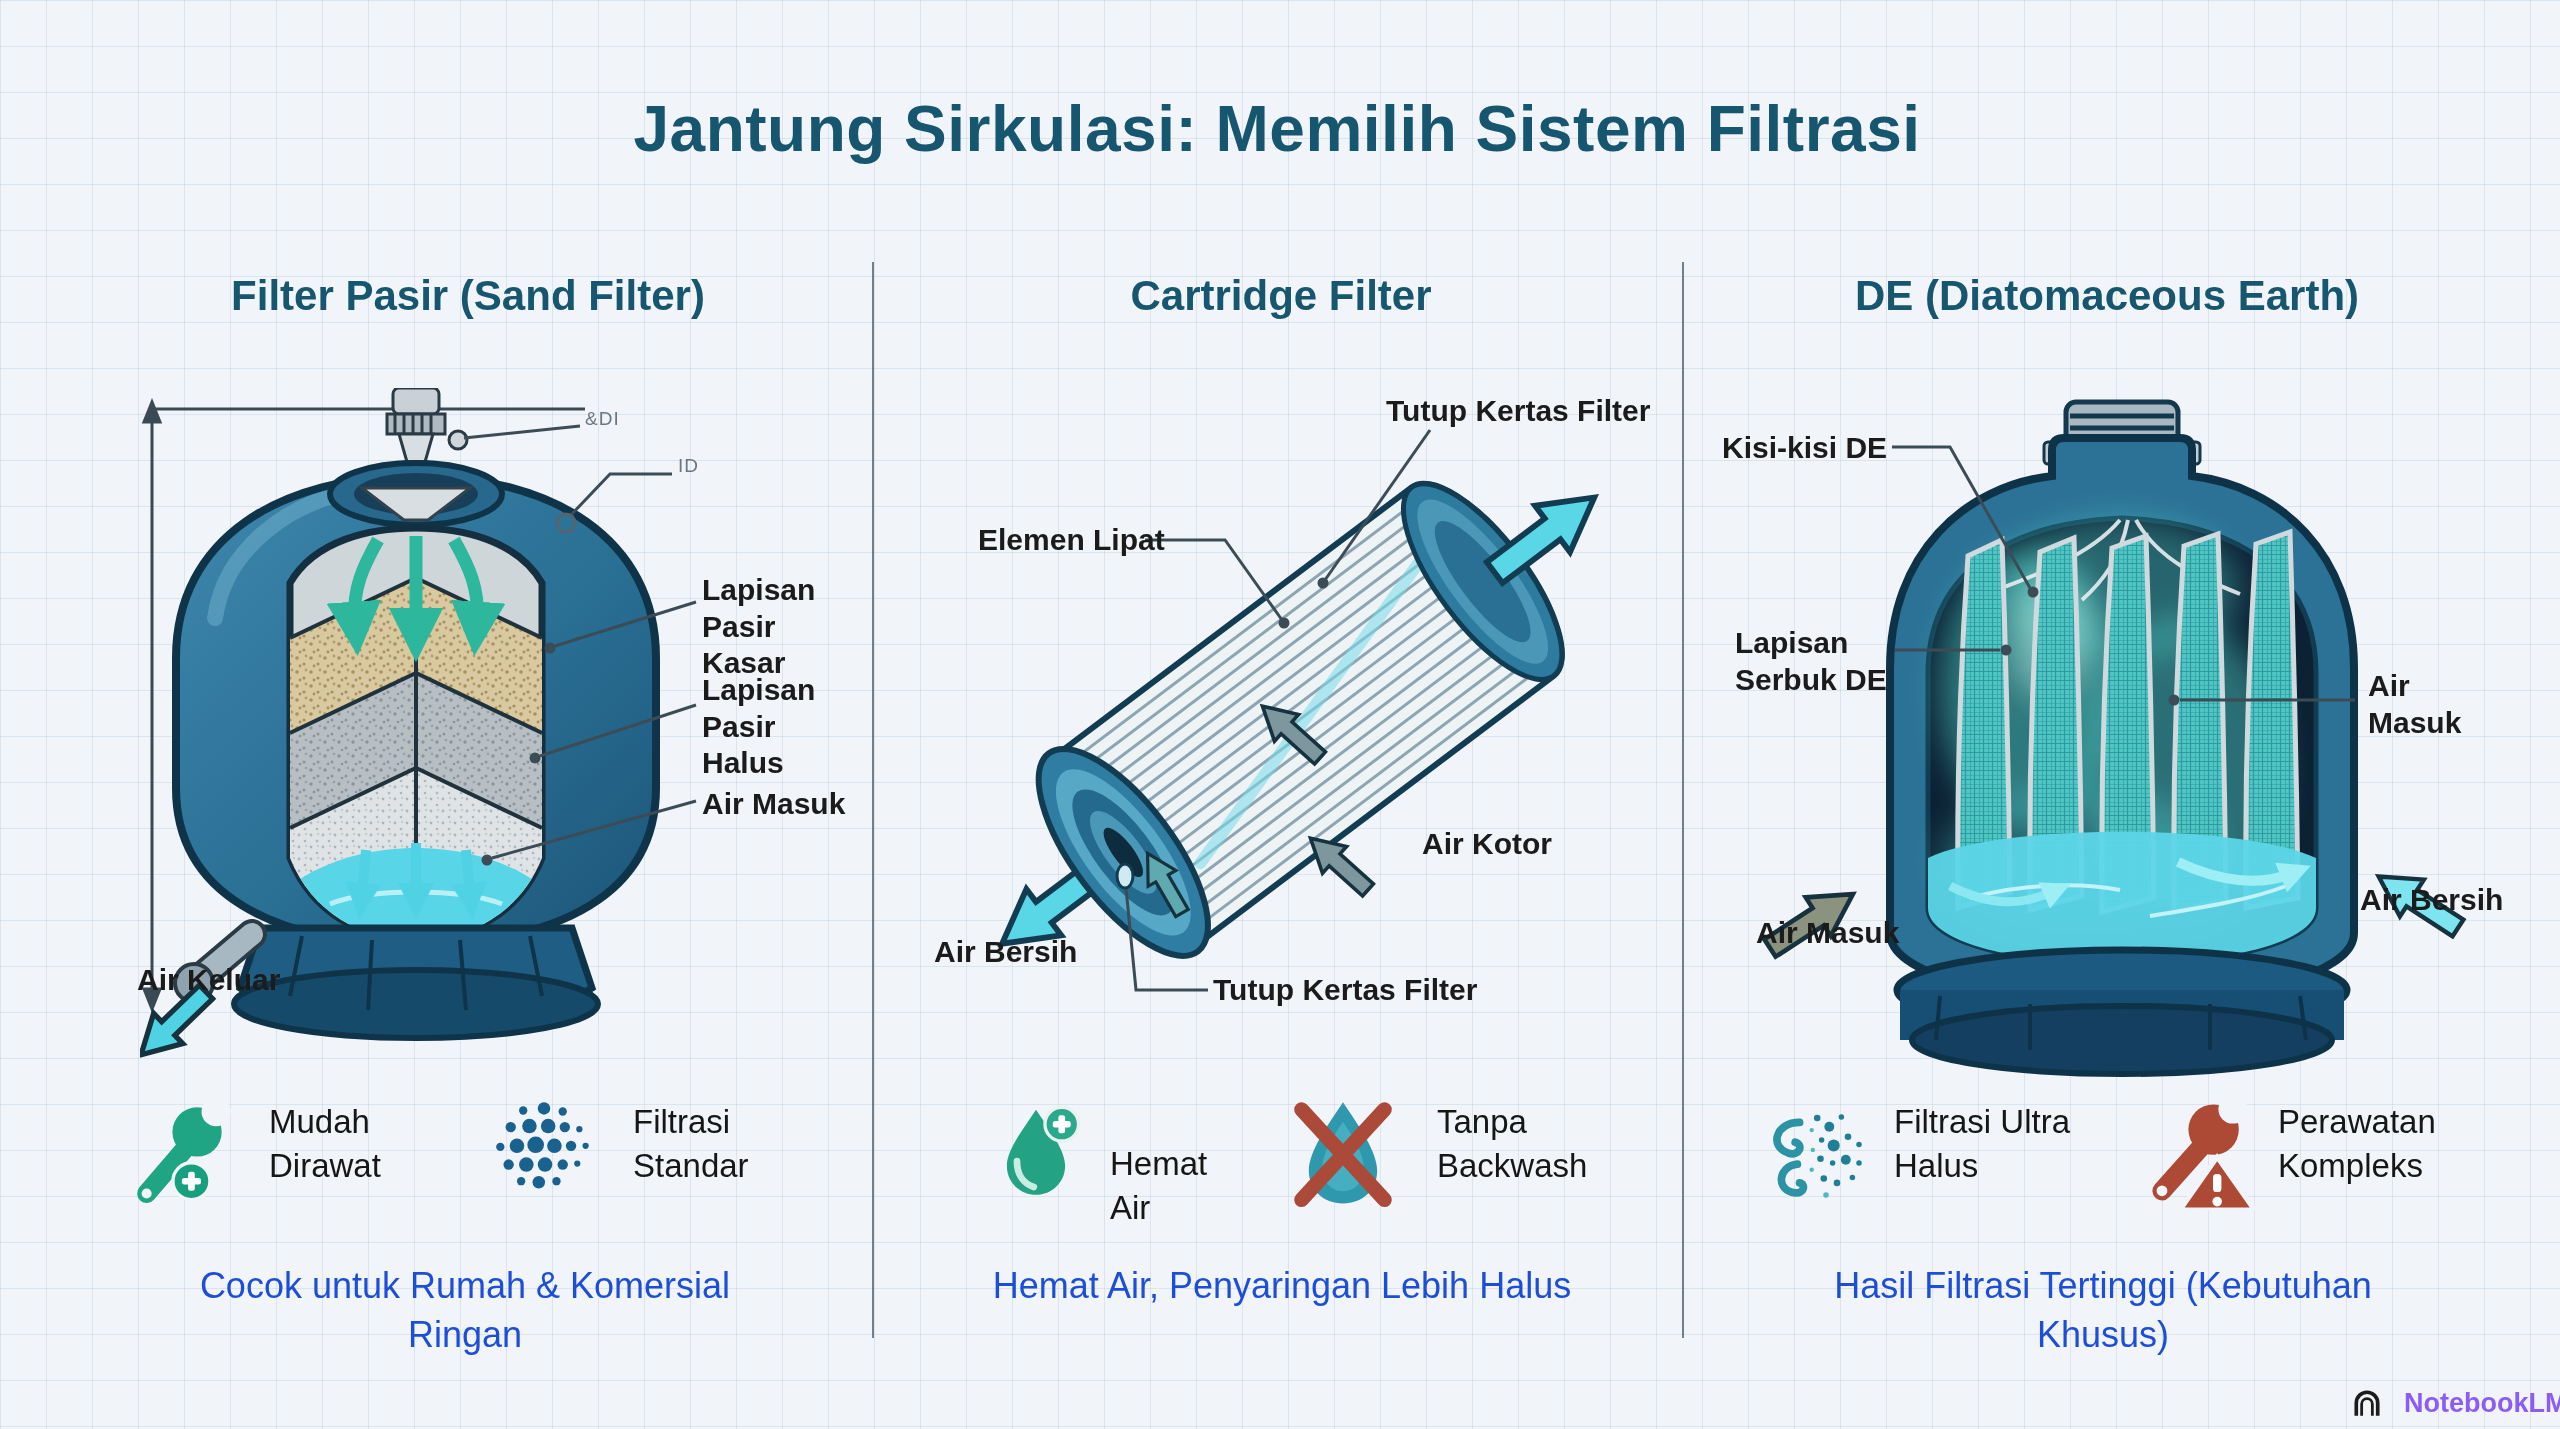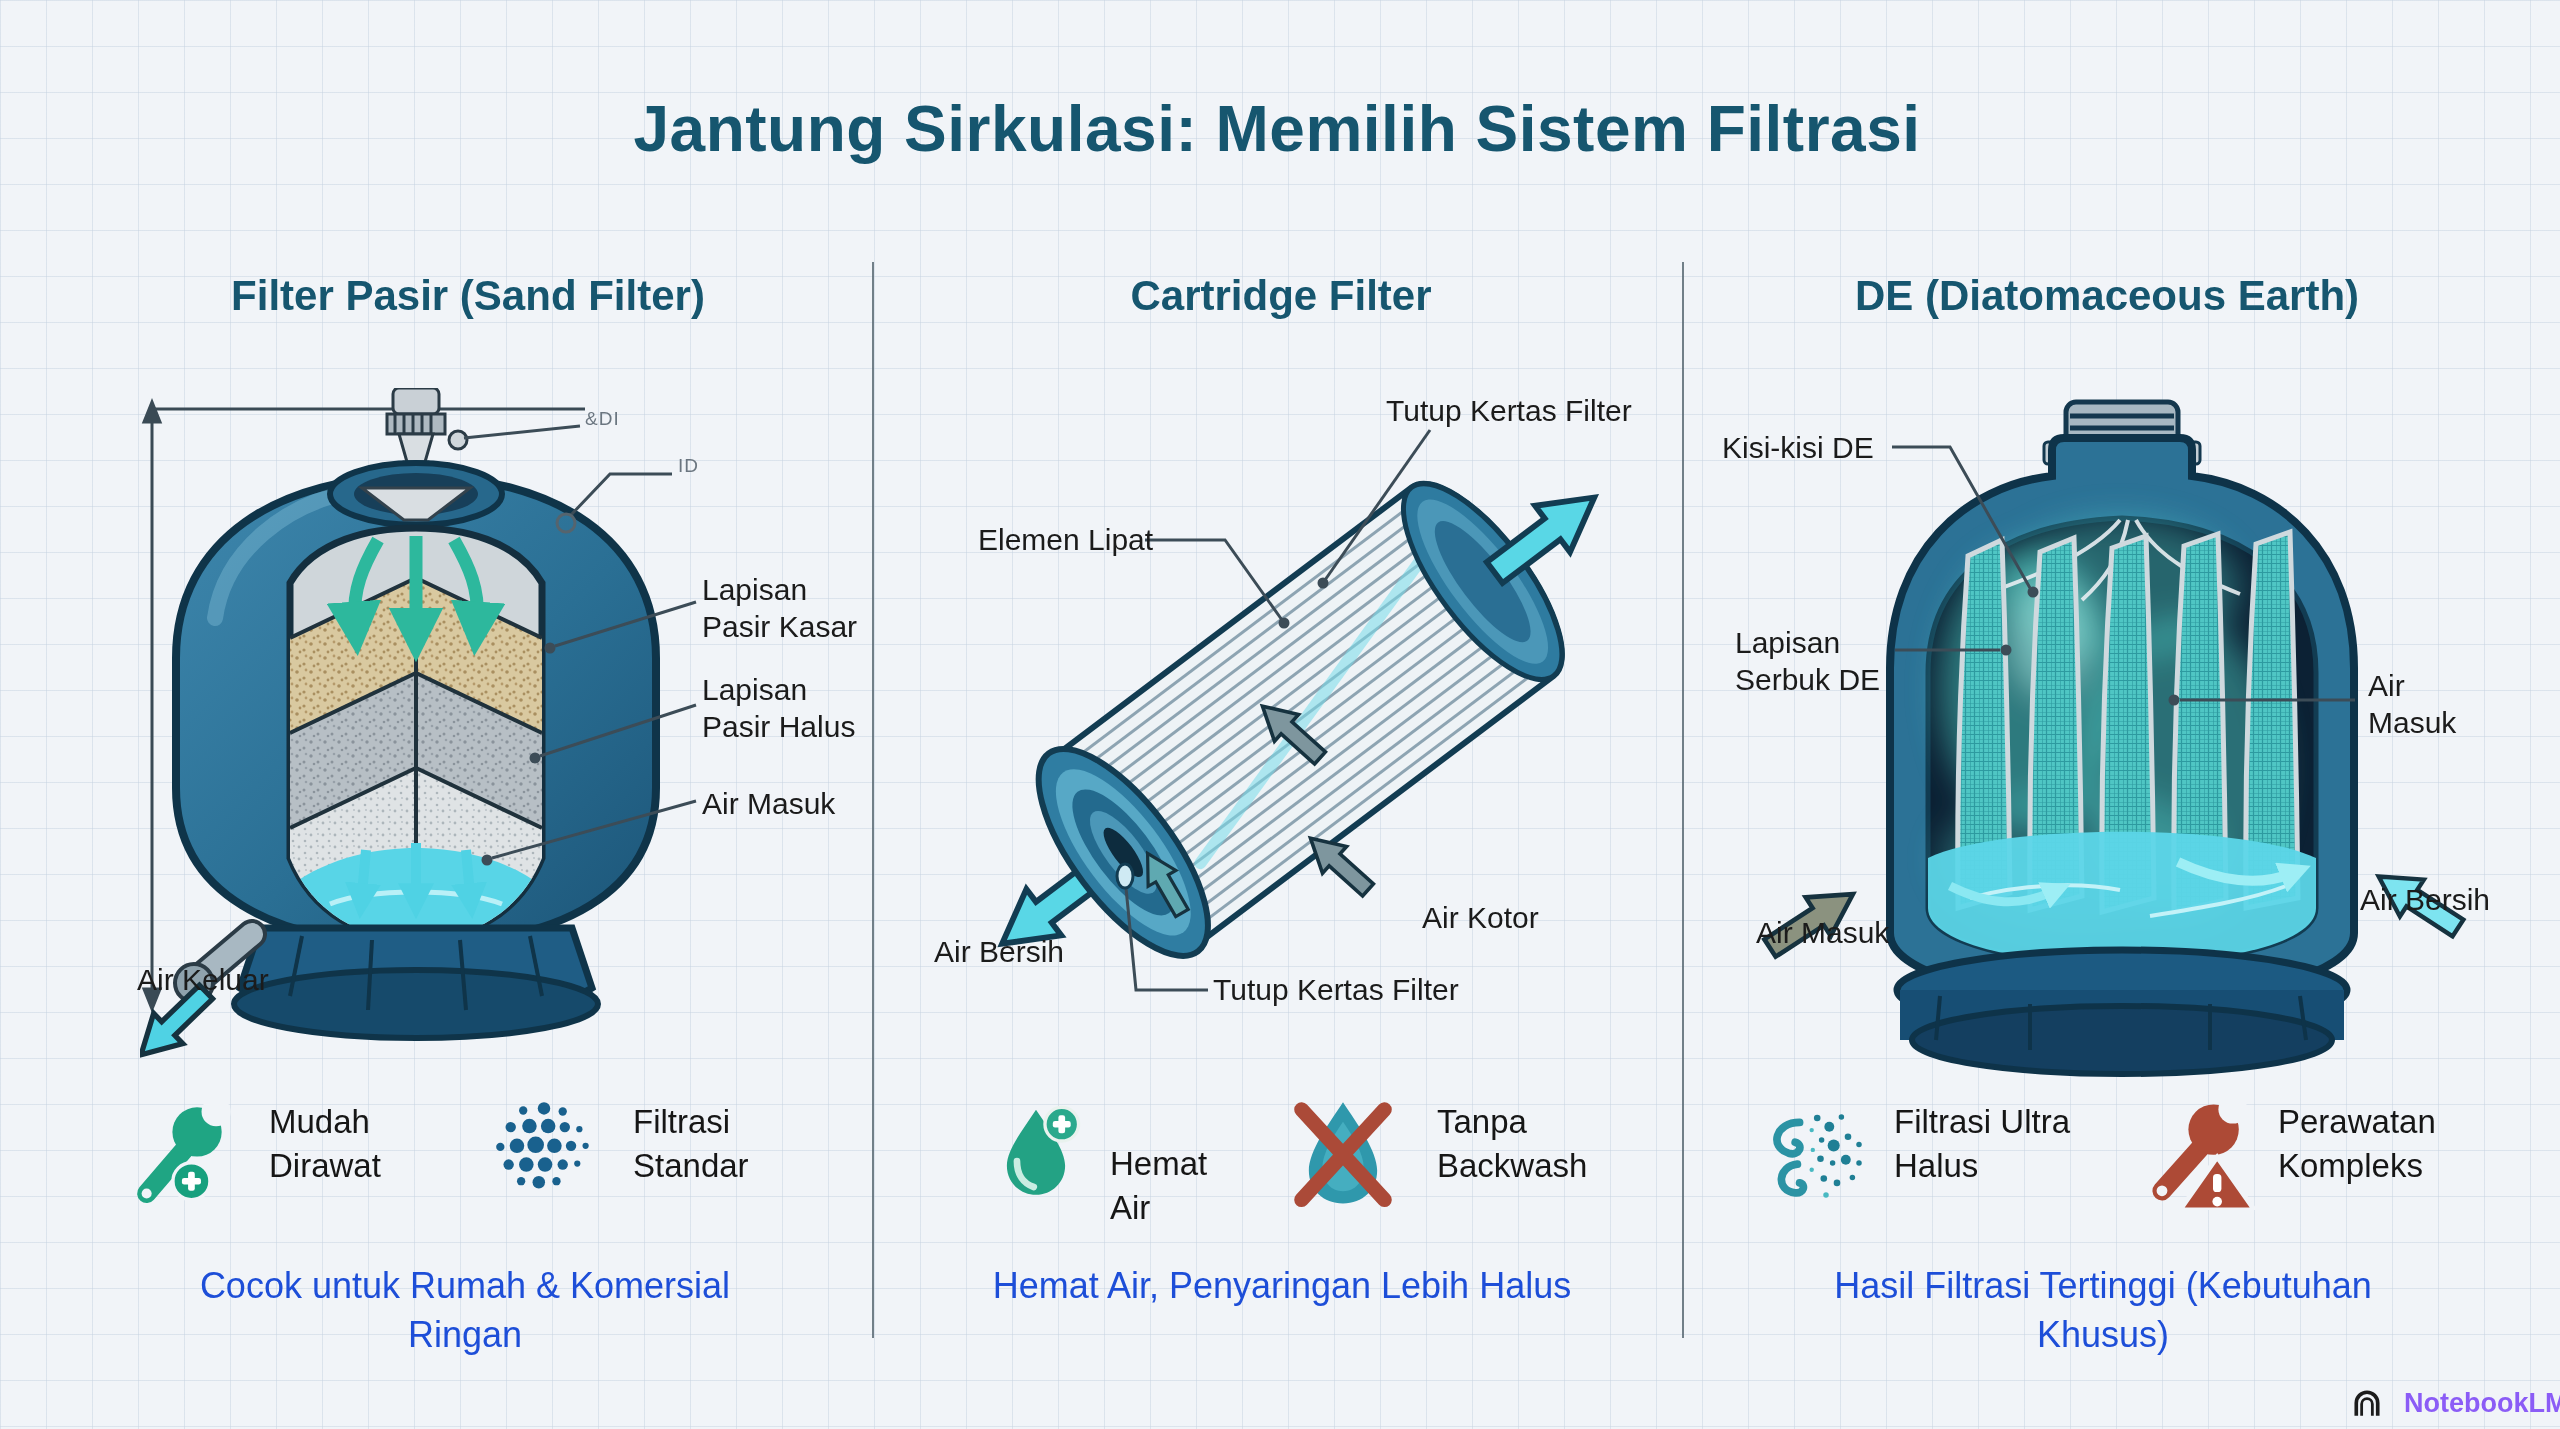--- a/index.html
+++ b/index.html
@@ -18,21 +18,21 @@
     font-size:64px;font-weight:700;color:#16566f;white-space:nowrap;letter-spacing:.5px;
   }
   .col-header{
     position:absolute;top:272px;transform:translateX(-50%);
     font-size:42px;font-weight:700;color:#16566f;white-space:nowrap;
   }
   .divider{
     position:absolute;top:262px;height:1076px;width:2px;background:#5b6a74;opacity:.85;
   }
   .lbl{
-    position:absolute;font-size:30px;font-weight:400;color:#1b1b1b;line-height:1.22;
+    position:absolute;font-size:30px;font-weight:700;color:#1b1b1b;line-height:1.22;
   }
   .tag{
     position:absolute;font-size:19px;font-weight:400;color:#6b7680;letter-spacing:1px;
   }
   .feat-label{
     position:absolute;font-size:33px;font-weight:400;color:#161616;line-height:1.32;
   }
   .caption{
     position:absolute;top:1262px;transform:translateX(-50%);
     font-size:36px;font-weight:500;color:#1d4ed8;text-align:center;line-height:1.35;width:600px;
@@ -251,21 +251,21 @@
     <polyline points="225,172 305,172 362,252"></polyline>
     <polyline points="288,622 216,622 206,520"></polyline>
   </g>
   <circle cx="403" cy="215" r="5.5" fill="#3c4c57"></circle>
   <circle cx="364" cy="255" r="5.5" fill="#3c4c57"></circle>
   <ellipse cx="205" cy="508" rx="8" ry="12" fill="#cfeaf3" stroke="#123c52" stroke-width="3"></ellipse>
 </svg>
 
 <div class="lbl" style="left:1386px;top:393px;white-space:nowrap">Tutup Kertas Filter</div>
 <div class="lbl" style="left:978px;top:522px;white-space:nowrap">Elemen Lipat</div>
-<div class="lbl" style="left:1422px;top:900px;white-space:nowrap">Air Kotor</div>
+<div class="lbl" style="left:1422px;top:826px;white-space:nowrap">Air Kotor</div>
 <div class="lbl" style="left:934px;top:934px;white-space:nowrap">Air Bersih</div>
 <div class="lbl" style="left:1213px;top:972px;white-space:nowrap">Tutup Kertas Filter</div>
 
 <svg class="abs" style="left:1700px;top:388px" width="800" height="690" viewBox="0 0 800 690">
 
   <g stroke="#14384e" stroke-width="5">
     <rect x="366" y="14" width="112" height="48" rx="10" fill="#a7b8c2"></rect>
     <line x1="370" y1="28" x2="474" y2="28"></line>
       <line x1="370" y1="40" x2="474" y2="40"></line>
       <line x1="370" y1="52" x2="474" y2="52"></line>

